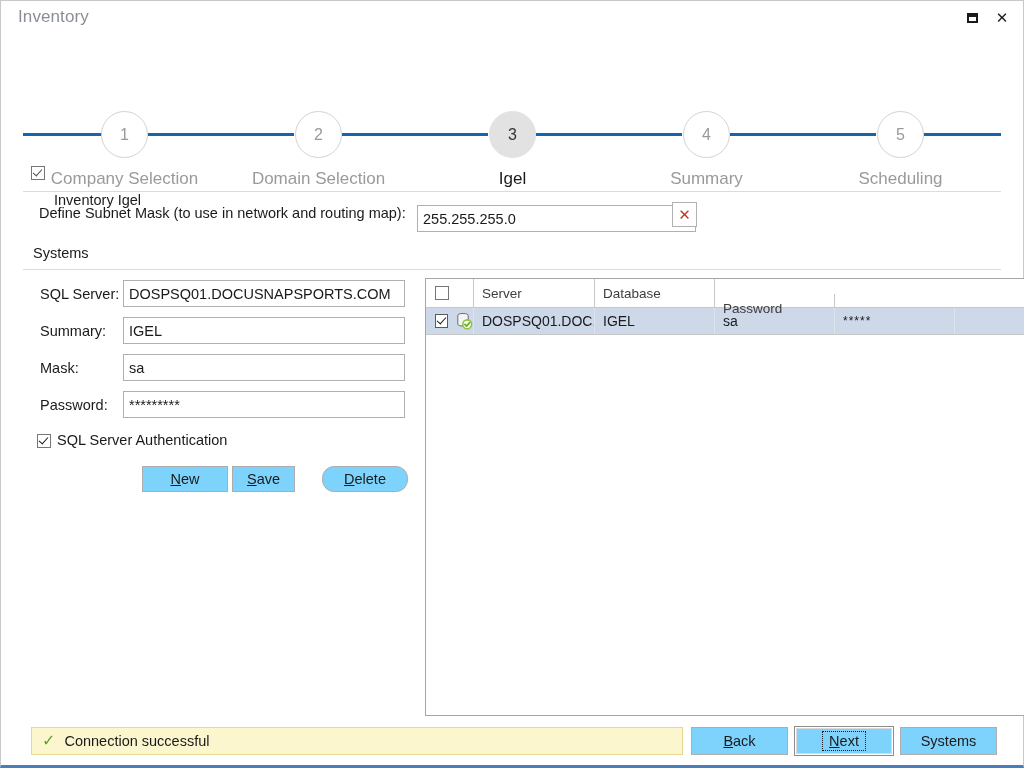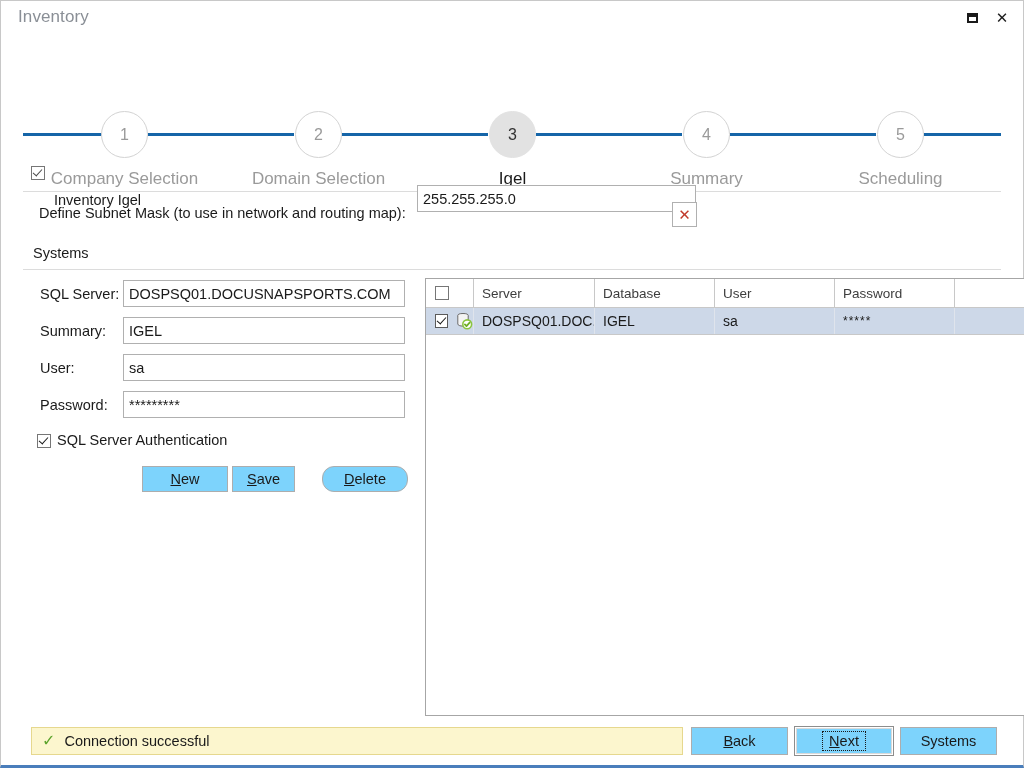--- a/index.html
+++ b/index.html
@@ -364,33 +364,33 @@
     </div>
   </div>
 
   <div class="content">
 
     <div class="cb checked" style="left:30px; top:13px;"></div>
     <div class="lbl" style="left:53px; top:11px;margin-top:28px;">Inventory Igel</div>
     <div class="hr" style="left:22px; top:38px; width:978px;"></div>
 
     <div class="lbl" style="left:38px; top:52px;">Define Subnet Mask (to use in network and routing map):</div>
-    <div class="tb" style="left:416px; top:32px; width:279px;">255.255.255.0</div>
+    <div class="tb" style="left:416px; top:52px; width:279px;">255.255.255.0</div>
     <div class="clear-btn" style="left:671px; top:49px;">✕</div>
 
     <div class="lbl" style="left:32px; top:92px;">Systems</div>
     <div class="hr" style="left:22px; top:116px; width:978px;"></div>
 
     <div class="lbl" style="left:39px; top:133px;">SQL Server:</div>
     <div class="tb" style="left:122px; top:127px; width:282px;">DOSPSQ01.DOCUSNAPSPORTS.COM</div>
 
     <div class="lbl" style="left:39px; top:170px;">Summary:</div>
     <div class="tb" style="left:122px; top:164px; width:282px;">IGEL</div>
 
-    <div class="lbl" style="left:39px; top:207px;">User:</div>
+    <div class="lbl" style="left:39px; top:207px;">Mask:</div>
     <div class="tb" style="left:122px; top:201px; width:282px;">sa</div>
 
     <div class="lbl" style="left:39px; top:244px;">Password:</div>
     <div class="tb" style="left:122px; top:238px; width:282px;">*********</div>
 
     <div class="cb checked dark" style="left:36px; top:281px;"></div>
     <div class="lbl" style="left:56px; top:279px;">SQL Server Authentication</div>
 
     <div class="btn" style="left:141px; top:313px; width:86px; height:26px;">
       <span><span class="acc">N</span><span>ew</span></span>
@@ -402,22 +402,21 @@
       <span><span class="acc">D</span><span>elete</span></span>
     </div>
 
     <div class="grid" style="left:424px; top:125px; width:641px; height:438px;">
       <div class="grid-header">
         <div class="gh cbcol" style="width:48px;">
           <div class="cbh"></div>
         </div>
         <div class="gh" style="width:121px;">Server</div>
         <div class="gh" style="width:120px;">Database</div>
-        <div class="gh" style="width:120px;">User</div>
-        <div class="gh" style="width:120px;">Password</div>
+        <div class="gh" style="width:120px;margin-top:15px;">Password</div>
         <div class="gh" style="width:35px;"></div>
       </div>
       <div class="grid-row">
         <div class="gc cbcol" style="width:48px;">
           <div class="rowcb"></div>
           <div class="dbicon">
             <svg width="18" height="18" viewBox="0 0 18 18">
               <ellipse cx="8" cy="3.6" rx="5.2" ry="2.1" fill="#f4f4f4" stroke="#6b6b6b" stroke-width="1"></ellipse>
               <path d="M2.8 3.6 V12 c0,1.2 2.3,2.1 5.2,2.1 s5.2,-0.9 5.2,-2.1 V3.6" fill="#f4f4f4" stroke="#6b6b6b" stroke-width="1"></path>
               <circle cx="12.2" cy="12.3" r="4.4" fill="#ffffff" stroke="#8cc63f" stroke-width="1.6"></circle>

